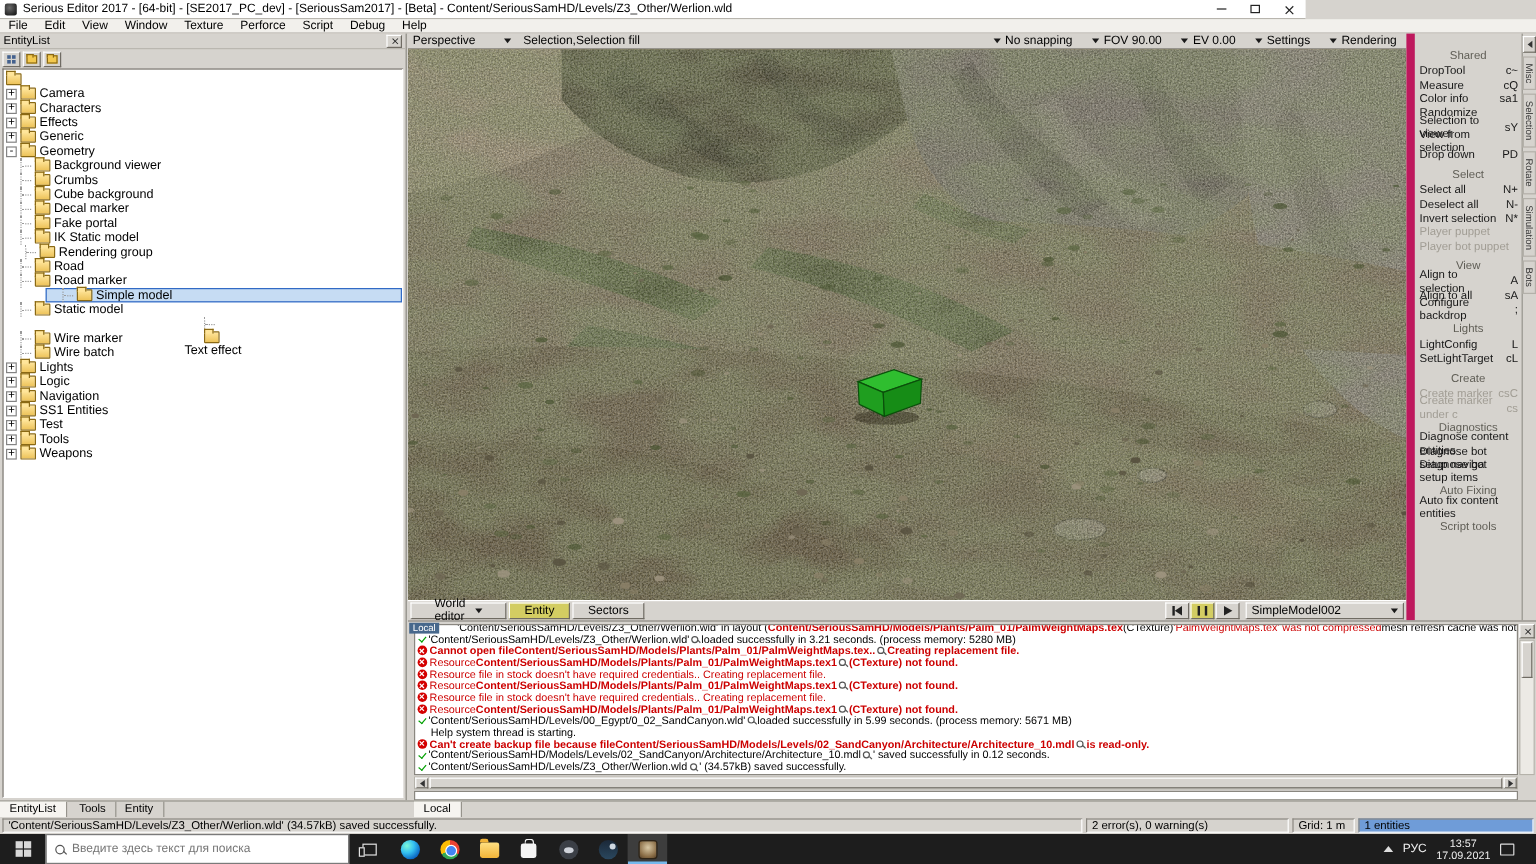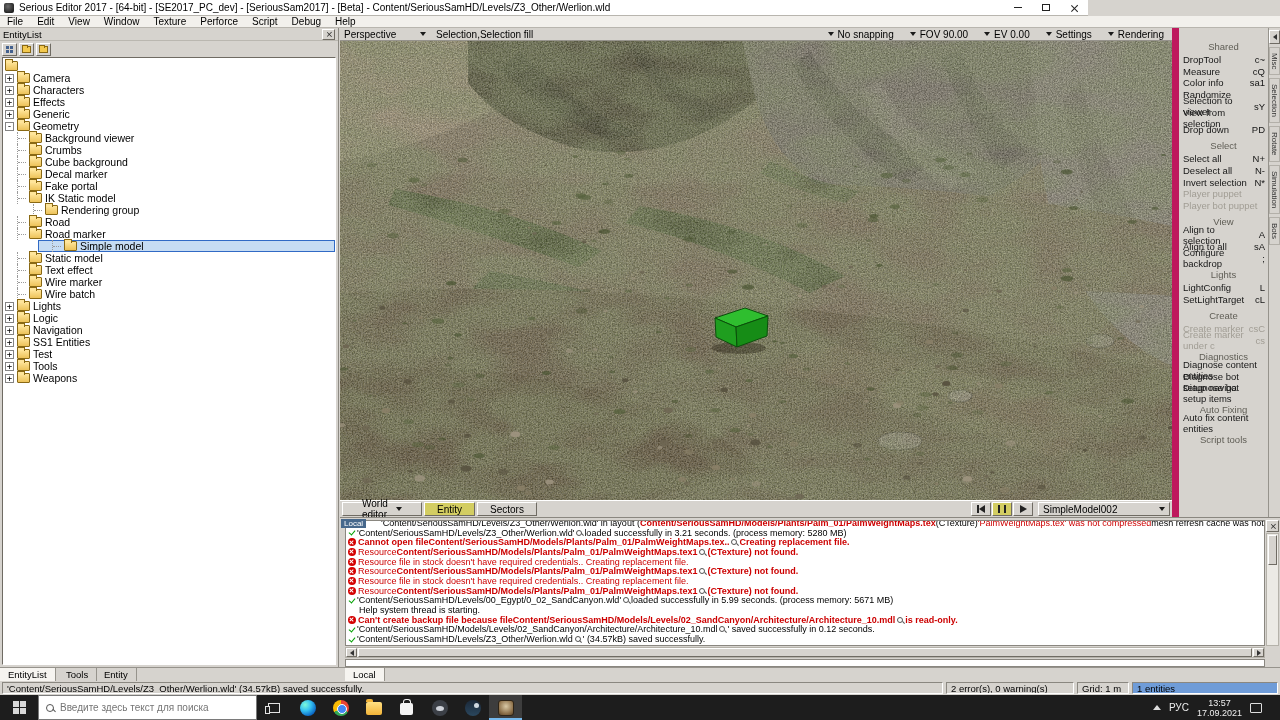--- a/index.html
+++ b/index.html
@@ -112,30 +112,30 @@
 
 
 #dock-row{position:absolute;left:0;top:667px;width:1280px;height:14px;background:#d6d3ce;border-top:1px solid #96938c;font-size:9.5px;}
 .dock-tab{position:absolute;top:0;height:13px;display:flex;align-items:center;padding:0 8px;border-right:1px solid #96938c;}
 .dock-tab.active{background:#f6f4f0;border-right:1px solid #96938c;}
 
 
 #status-bar{position:absolute;left:0;top:681px;width:1280px;height:14px;background:#d6d3ce;display:flex;align-items:center;gap:3px;padding:0 2px;font-size:9.5px;}
 .sbox{height:12px;display:flex;align-items:center;padding:0 4px;border:1px solid;border-color:#8a8780 #ffffff #ffffff #8a8780;white-space:nowrap;overflow:hidden;}
 #status-msg{flex:1;}
-#status-errors{width:128px;text-align:center;}
+#status-errors{width:169px;text-align:center;}
 #status-grid{width:52px;}
 #status-entities{width:146px;background:#6f9cd8;}
 
 
 #taskbar{position:absolute;left:0;top:695px;width:1280px;height:25px;background:#1d1d1d;display:flex;align-items:stretch;color:#eee;}
 #start-btn{width:38px;display:flex;align-items:center;justify-content:center;}
 .win-logo{display:grid;grid-template-columns:6px 6px;grid-template-rows:6px 6px;gap:1px;}
 .win-logo i{background:#d8d8d8;}
-#search-box{width:219px;background:#fff;border:1px solid #7a7a7a;display:flex;align-items:center;gap:6px;padding:0 7px;}
+#search-box{width:253px;background:#fff;border:1px solid #7a7a7a;display:flex;align-items:center;gap:6px;padding:0 7px;}
 .search-glyph{width:8px;height:8px;border:1.4px solid #555;border-radius:50%;position:relative;flex:none;}
 .search-glyph:after{content:'';position:absolute;width:4px;height:1.4px;background:#555;transform:rotate(45deg);right:-3px;bottom:-1px;}
 #search-input{border:none;outline:none;flex:1;font-size:10px;font-family:"Liberation Sans",sans-serif;color:#333;background:transparent;}
 #taskview-btn{width:34px;display:flex;align-items:center;justify-content:center;}
 .taskview-glyph{width:12px;height:10px;border:1.3px solid #e2e2e2;position:relative;}
 .taskview-glyph:before{content:'';position:absolute;left:-4px;top:2px;width:3px;height:6px;background:#1d1d1d;border:1.2px solid #e2e2e2;}
 .tb-app{width:33px;display:flex;align-items:center;justify-content:center;}
 .tb-app.active{background:#3d3d3d;box-shadow:inset 0 -2px 0 #76b9ed;}
 .app-glyph{width:16px;height:16px;border-radius:50%;position:relative;}
 .g-edge{background:radial-gradient(circle at 32% 30%,#7df9d8 0%,#35c1f1 38%,#0b66c3 75%,#0a4b8f 100%);}
@@ -263,21 +263,21 @@
       <div class="trow" style="padding-left: 14px;">
         <span class="joint"></span>
         <span class="folder"></span>
         <span class="tlabel">Fake portal</span>
       </div>
       <div class="trow" style="padding-left: 14px;">
         <span class="joint"></span>
         <span class="folder"></span>
         <span class="tlabel">IK Static model</span>
       </div>
-      <div class="trow" style="padding-left: 30px;">
+      <div class="trow" style="padding-left: 18px;">
         <span class="joint"></span>
         <span class="folder"></span>
         <span class="tlabel">Rendering group</span>
       </div>
       <div class="trow" style="padding-left: 14px;">
         <span class="joint"></span>
         <span class="folder"></span>
         <span class="tlabel">Road</span>
       </div>
       <div class="trow" style="padding-left: 14px;">
@@ -288,21 +288,21 @@
       <div class="trow sel" style="padding-left: 14px; margin-left: 35px;">
         <span class="joint"></span>
         <span class="folder"></span>
         <span class="tlabel">Simple model</span>
       </div>
       <div class="trow" style="padding-left: 14px;">
         <span class="joint"></span>
         <span class="folder"></span>
         <span class="tlabel">Static model</span>
       </div>
-      <div class="trow" style="padding-left: 14px;">
+      <div class="trow" style="padding-left: 14px; flex-direction: column;">
         <span class="joint"></span>
         <span class="folder"></span>
         <span class="tlabel">Text effect</span>
       </div>
       <div class="trow" style="padding-left: 14px;">
         <span class="joint"></span>
         <span class="folder"></span>
         <span class="tlabel">Wire marker</span>
       </div>
       <div class="trow" style="padding-left: 14px;">

